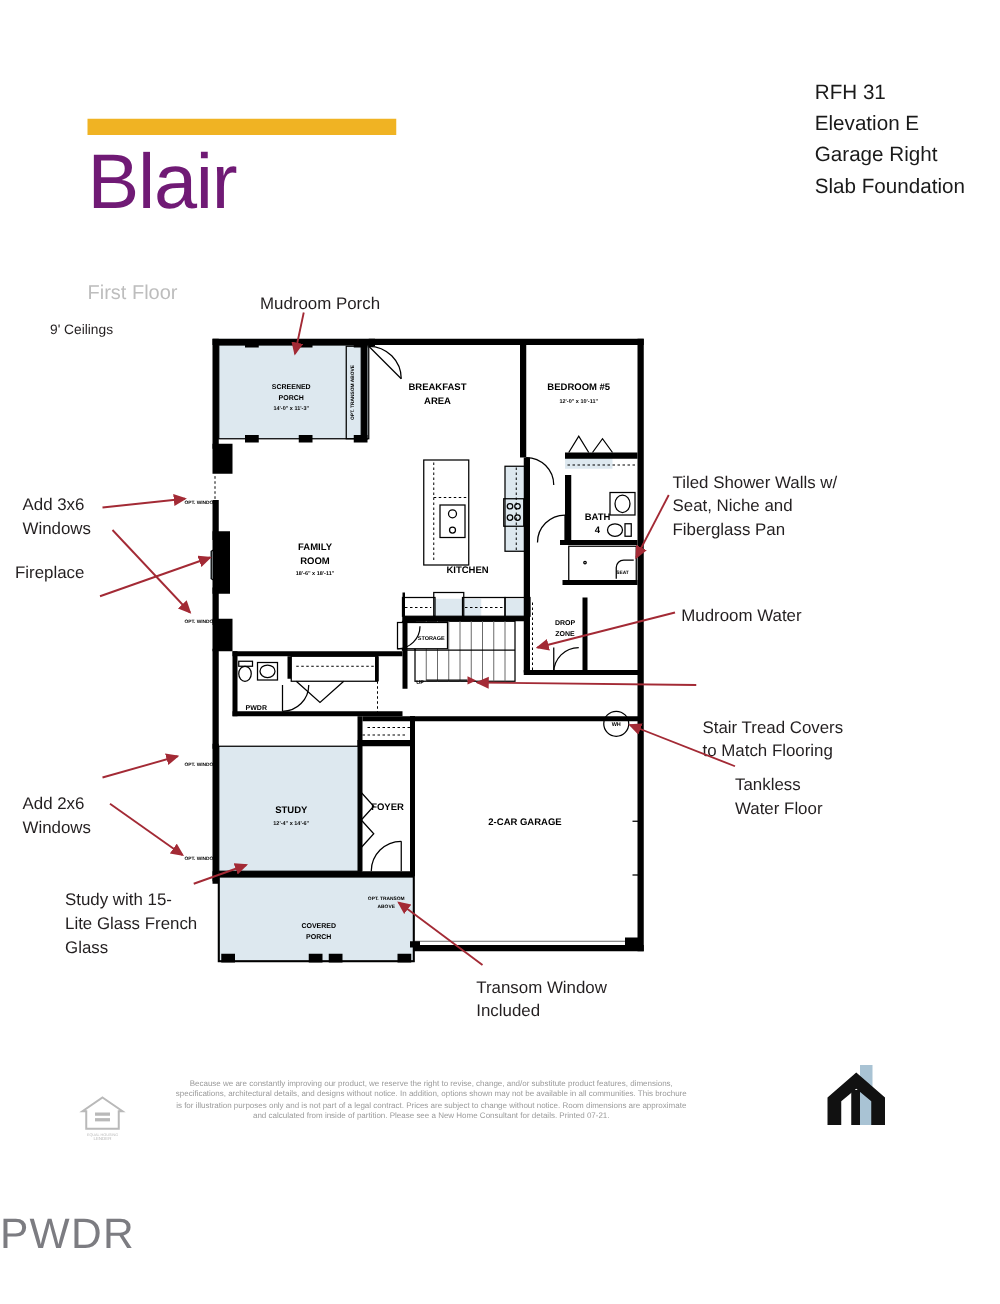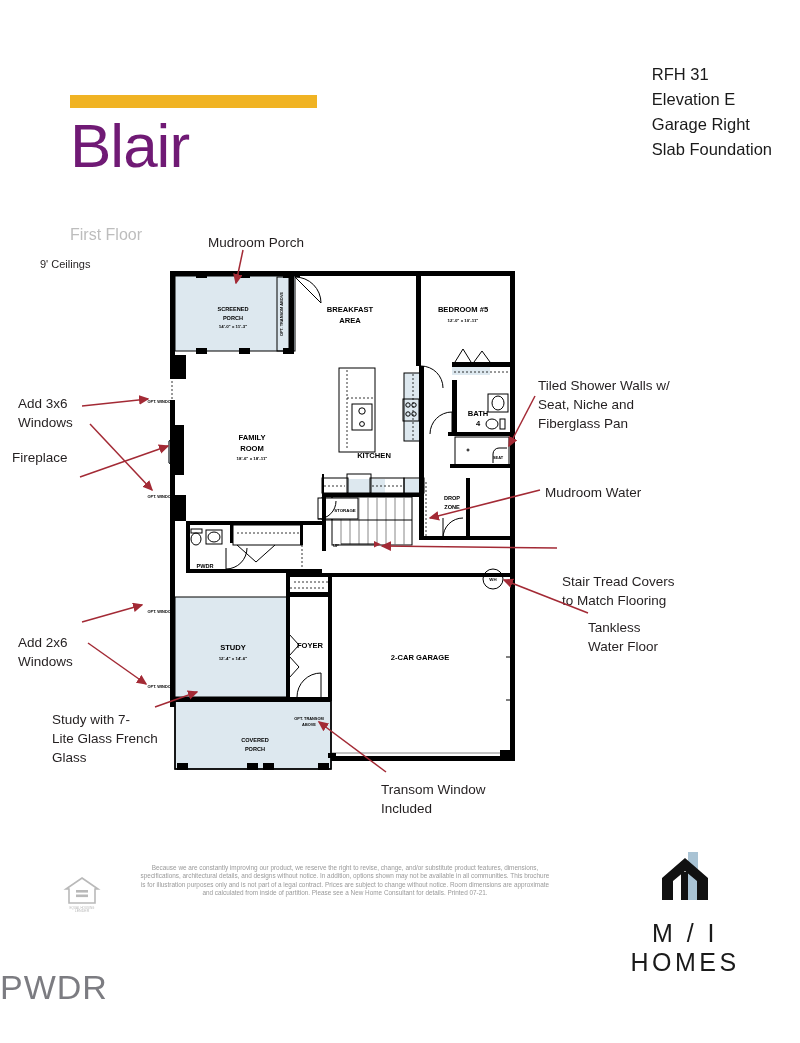--- a/index.html
+++ b/index.html
@@ -65,21 +65,21 @@
 <div class="abs callout" style="left:12px;top:448px;">
   <div>Fireplace</div>
 </div>
 
 <div class="abs callout" style="left:18px;top:633px;">
   <div>Add 2x6</div>
   <div>Windows</div>
 </div>
 
 <div class="abs callout" style="left:52px;top:710px;">
-  <div>Study with 7-</div>
+  <div>Study with 15-</div>
   <div>Lite Glass French</div>
   <div>Glass</div>
 </div>
 
 <div class="abs callout right" style="left:538px;top:376px;">
   <div>Tiled Shower Walls w/</div>
   <div>Seat, Niche and</div>
   <div>Fiberglass Pan</div>
 </div>
 
@@ -400,16 +400,15 @@
   <text x="20" y="37" font-size="3" fill="#b9b9b9" text-anchor="middle" font-family="Liberation Sans, sans-serif">EQUAL HOUSING</text>
   <text x="20" y="40" font-size="3.6" fill="#b9b9b9" text-anchor="middle" font-family="Liberation Sans, sans-serif">LENDER</text>
 </svg>
 
 <div class="abs" id="mi-logo">
   <svg viewBox="0 0 170 62" width="170" height="62">
     <rect x="88" y="4" width="10" height="48" fill="#a9c3d4"></rect>
     <path d="M62 52 L62 30 L85 10 L108 30 L108 52 L97 52 L97 33 L85 23 L73 33 L73 52 Z" fill="#111111"></path>
     <rect x="81" y="24" width="7" height="28" fill="#111111"></rect>
   </svg>
-  <div id="mi-wordmark">M / I  HOMES</div>
 </div>
 
 <div class="abs" id="tmls">PWDR</div>
 
 </body></html>

